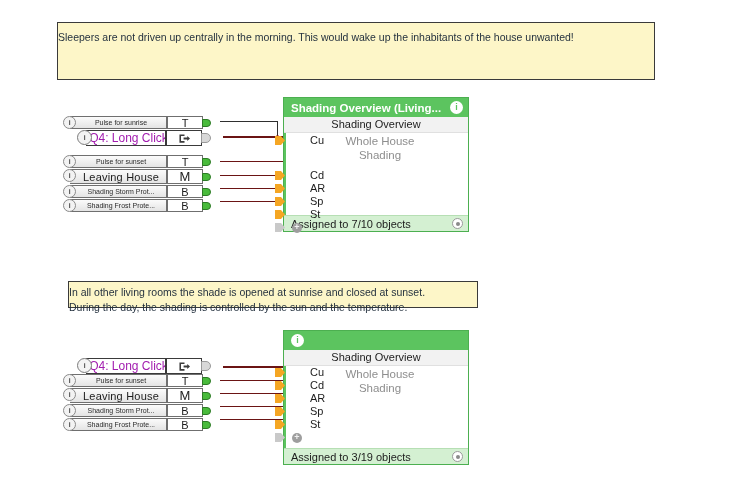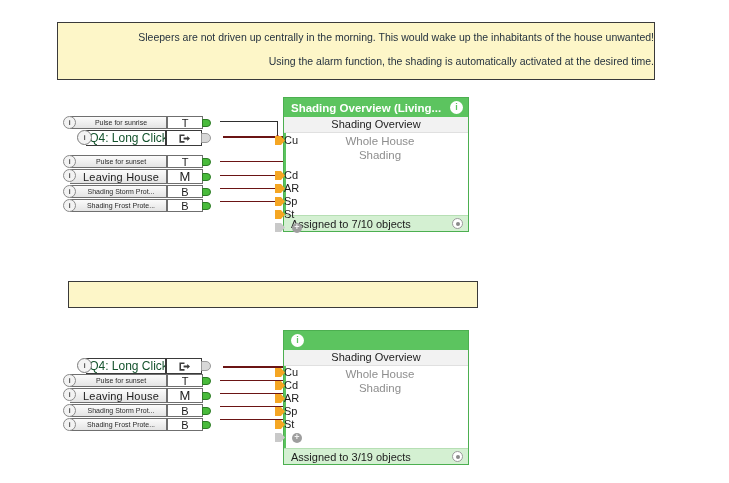--- a/index.html
+++ b/index.html
@@ -13,21 +13,21 @@
   }
   .canvas{position:absolute;left:0;top:0;width:729px;height:483px;}
 
   
   .note{
     position:absolute;
     background:#fdf6c8;
     border:1px solid #3a3a3a;
     box-sizing:border-box;
     color:#25323f;
-    text-align:right;
+    text-align:left;
     line-height:1.45;
   }
   .note .line{white-space:nowrap;}
   .note .spacer{height:9px;}
 
   
   .nodegroup{position:absolute;}
   .row{
     position:relative;
     height:13px;
@@ -89,21 +89,21 @@
 
   
   .row.q4{
     height:16px;
     margin-left:14px;
   }
   .row.q4 .ibadge{
     width:15px;height:15px;border-radius:8px;border-color:#7b7b7b;
   }
   .row.q4 .rlabel{
-    font-size:12px;color:#14532d;font-weight:normal;
+    font-size:12px;color:#a21caf;font-weight:normal;
     background:#ffffff;border-color:#3a3a3a;justify-content:center;
   }
   .row.q4 .rtype{
     flex:0 0 36px;background:#ffffff;border-color:#3a3a3a;
   }
   .row.q4 .oconn{
     background:#d8d8d8;border:1px solid #9a9a9a;border-radius:0 5px 5px 0;
     height:10px;width:10px;flex:0 0 10px;
   }
   .exit-ico{display:block;width:13px;height:11px;}
@@ -156,21 +156,21 @@
     text-align:center;
     color:#8e8e8e;
     font-size:11.5px;
     line-height:13px;
     pointer-events:none;
     padding-left:8px;
   }
   .panel .prow{
     height:13px;
     line-height:13px;
-    padding-left:0;
+    padding-left:26px;
     font-size:11px;
     color:#1c1c1c;
     position:relative;
   }
   .panel .prow.plus{height:14px;padding-left:8px;}
   .plus-ico{
     display:inline-block;width:10px;height:10px;border-radius:6px;
     background:#9e9e9e;color:#f1f1f1;
     font-size:9px;line-height:9px;text-align:center;font-weight:bold;
     vertical-align:middle;
@@ -207,21 +207,20 @@
   }
 </style>
 </head>
 <body>
 
 <div class="canvas">
 
   <div class="note" style="left:57px;top:22px;width:598px;height:58px;padding-top:7px;font-size:10.5px;">
     <div class="line">Sleepers are not driven up centrally in the morning. This would wake up the inhabitants of the house unwanted!</div>
     <div class="spacer"></div>
-    <div class="line">Using the alarm function, the shading is automatically activated at the desired time.</div>
   </div>
 
   <div class="nodegroup" style="left:63px;top:116px;width:148px;">
 
     <div class="row">
       <div class="ibadge">i</div>
       <div class="rlabel">Pulse for sunrise</div>
       <div class="rtype">T</div>
       <div class="oconn"></div>
     </div>
@@ -320,20 +319,22 @@
     </div>
     <div class="pfoot">
       <span class="ftext">Assigned to 7/10 objects</span>
       <span class="gear-ico">
           <span></span>
         </span>
     </div>
   </div>
 
   <div class="note" style="left:68px;top:281px;width:410px;height:27px;padding-top:3px;font-size:10.5px;">
+    <div class="line">In all other living rooms the shade is opened at sunrise and closed at sunset.</div>
+    <div class="line">During the day, the shading is controlled by the sun and the temperature.</div>
   </div>
 
   <div class="nodegroup" style="left:63px;top:358px;width:148px;">
     <div class="row q4">
       <div class="ibadge">i</div>
       <div class="rlabel">Q4: Long Click</div>
       <div class="rtype">
         <svg class="exit-ico" viewBox="0 0 14 12">
           <path d="M1.5 1.5 H7 V3.2 H3.2 V8.8 H7 V10.5 H1.5 Z" fill="#3a3a3a"></path>
           <path d="M6 4.8 H10 V3.2 L13 6 L10 8.8 V7.2 H6 Z" fill="#3a3a3a"></path>

